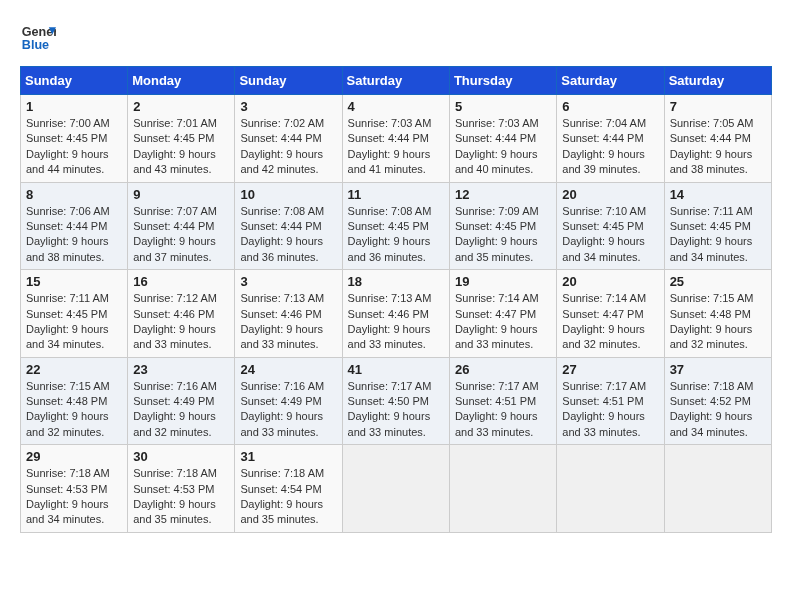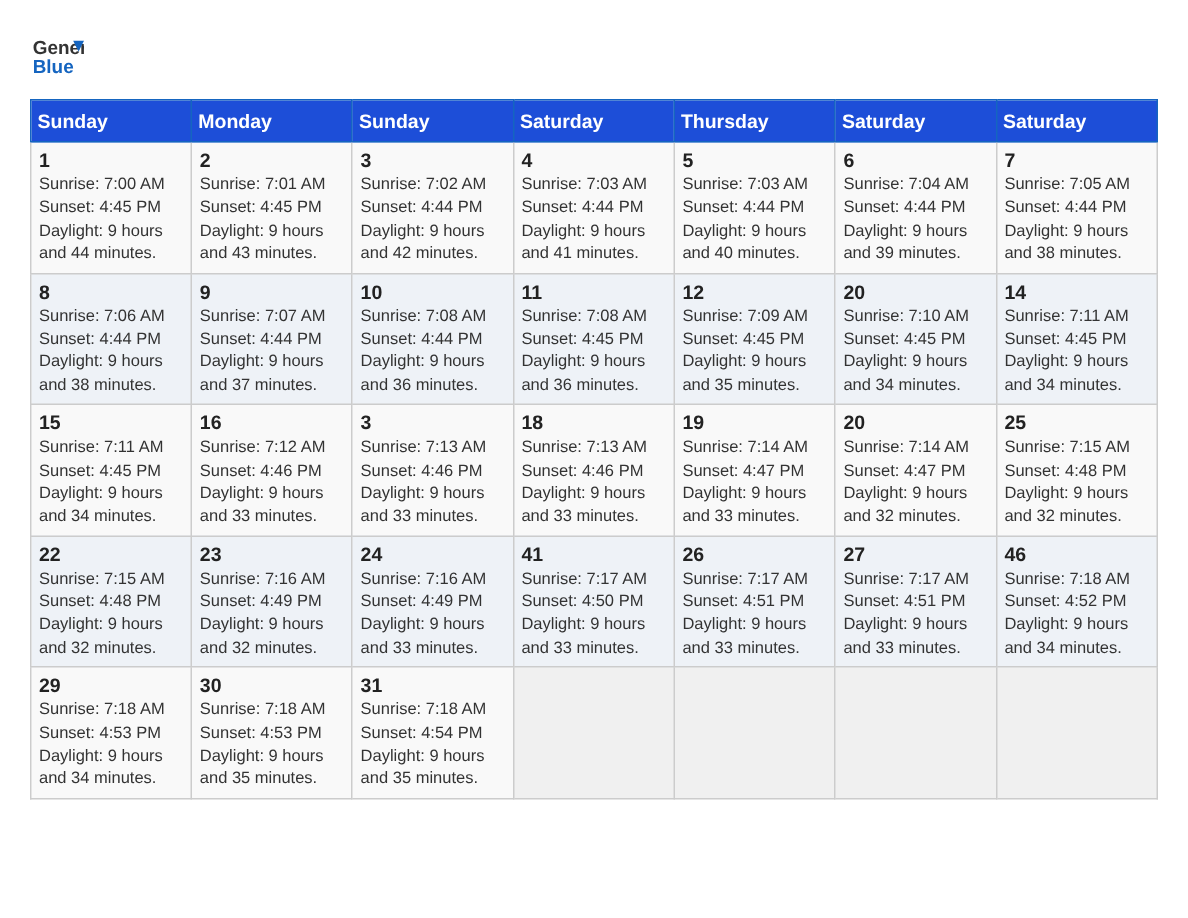--- a/index.html
+++ b/index.html
@@ -220,21 +220,21 @@
         </td>
         <td>
           <span class="day-number">26</span>
           <span class="day-info">Sunrise: 7:17 AM<br>Sunset: 4:51 PM<br>Daylight: 9 hours and 33 minutes.</span>
         </td>
         <td>
           <span class="day-number">27</span>
           <span class="day-info">Sunrise: 7:17 AM<br>Sunset: 4:51 PM<br>Daylight: 9 hours and 33 minutes.</span>
         </td>
         <td>
-          <span class="day-number">46</span>
+          <span class="day-number">37</span>
           <span class="day-info">Sunrise: 7:18 AM<br>Sunset: 4:52 PM<br>Daylight: 9 hours and 34 minutes.</span>
         </td>
       </tr>
       <tr>
         <td>
           <span class="day-number">29</span>
           <span class="day-info">Sunrise: 7:18 AM<br>Sunset: 4:53 PM<br>Daylight: 9 hours and 34 minutes.</span>
         </td>
         <td>
           <span class="day-number">30</span>

